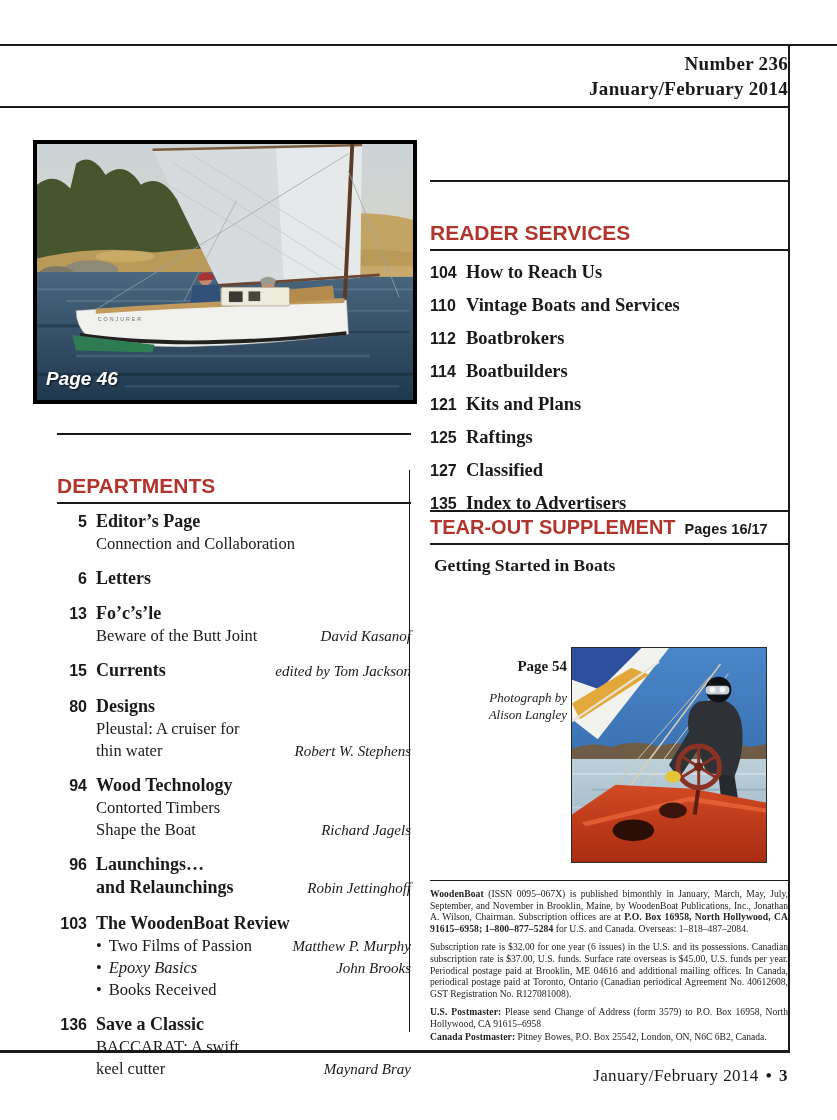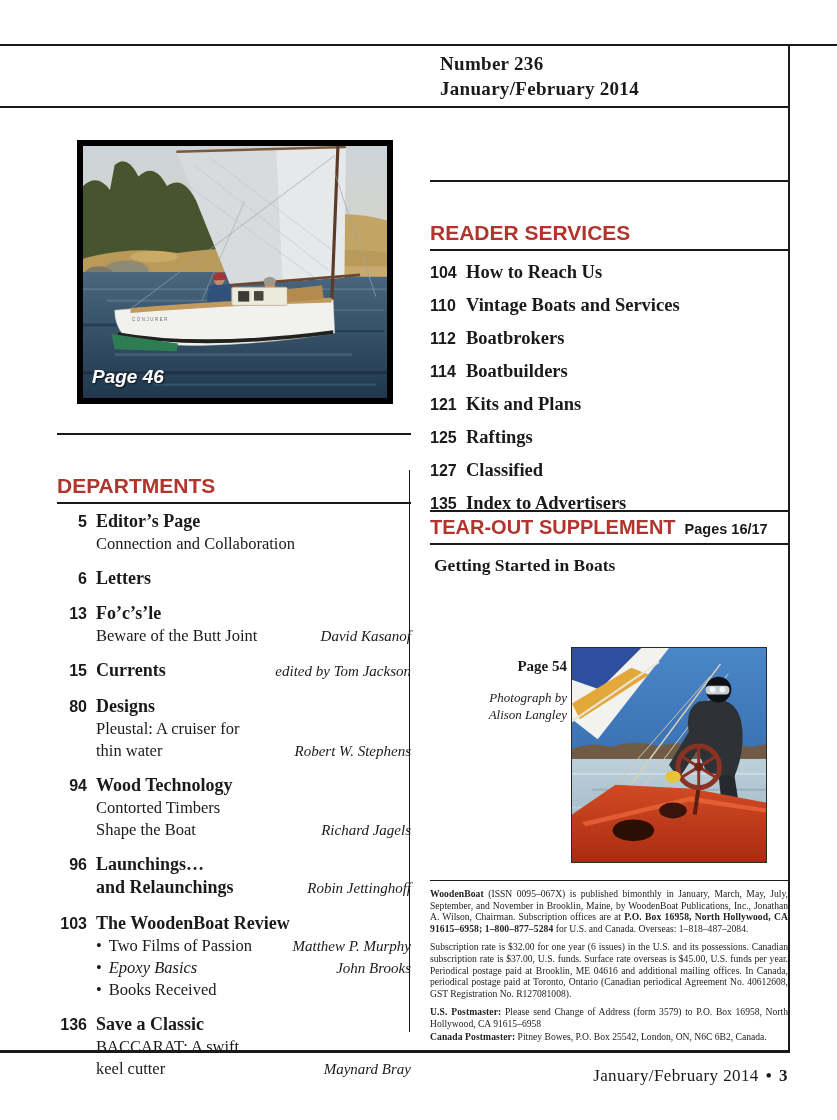--- a/index.html
+++ b/index.html
@@ -9,36 +9,36 @@
     background:#ffffff;
     font-family:"Liberation Serif",serif;
     color:#1a1a1a;
     overflow:hidden;
   }
   .rule{position:absolute;background:#1a1a1a;}
 
   
   .issue-block{
     position:absolute;left:440px;top:51px;width:348px;
-    font-family:"Liberation Serif",serif;
+    text-align:right;font-family:"Liberation Serif",serif;
     font-weight:bold;font-size:19px;line-height:25px;letter-spacing:.3px;
   }
 
   
   .sec-head{
     font-family:"Liberation Sans",sans-serif;
     font-weight:bold;font-size:21px;letter-spacing:0;
     color:#b1352c;padding:4px 0 3px 0;line-height:26px;margin-top:34px;
   }
   .sec-rule{height:2px;background:#1a1a1a;}
 
   
   .main-photo{
-    position:absolute;left:33px;top:140px;width:316px;height:264px;
-    border:6px solid #000000;box-sizing:border-box;margin-left:44px;
+    position:absolute;left:33px;top:140px;width:384px;height:264px;
+    border:4px solid #000000;box-sizing:border-box;
   }
   .main-photo svg{display:block;width:100%;height:100%;}
   .photo-caption{
     position:absolute;left:9px;bottom:10px;
     font-family:"Liberation Sans",sans-serif;
     font-weight:bold;font-style:italic;font-size:19px;color:#ffffff;
     text-shadow:1px 1px 2px rgba(0,0,0,.75);
   }
 
   

